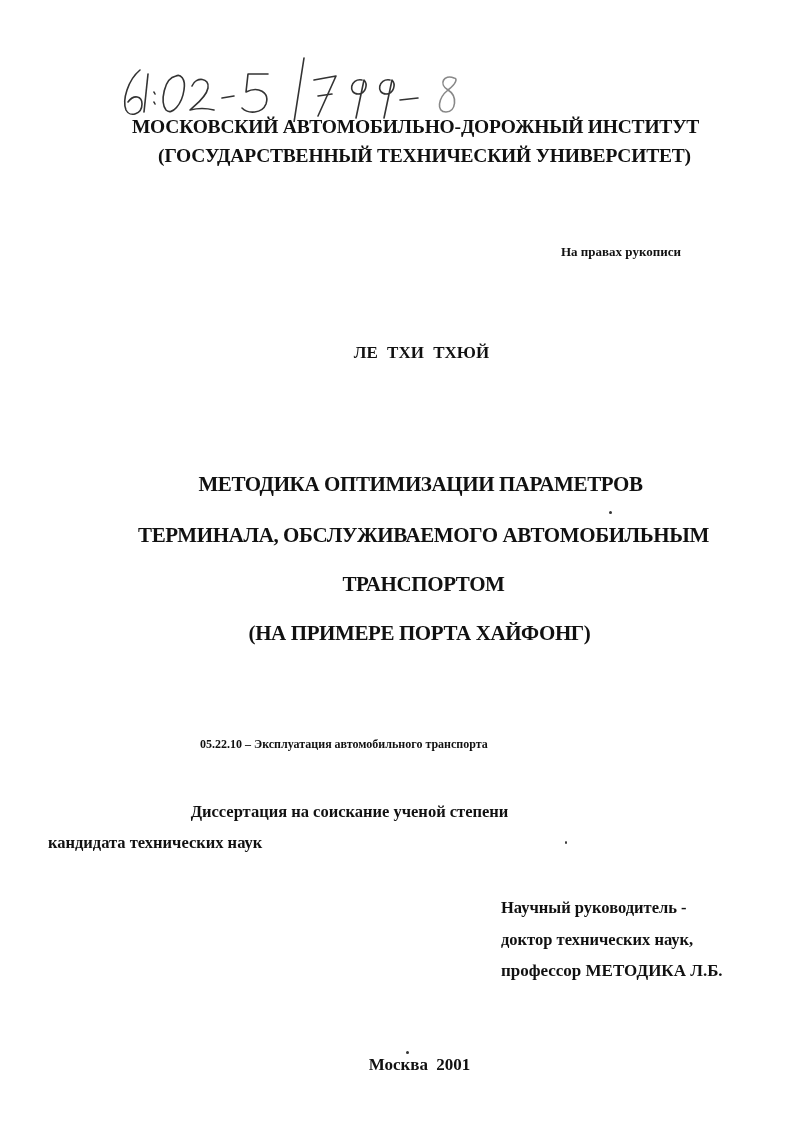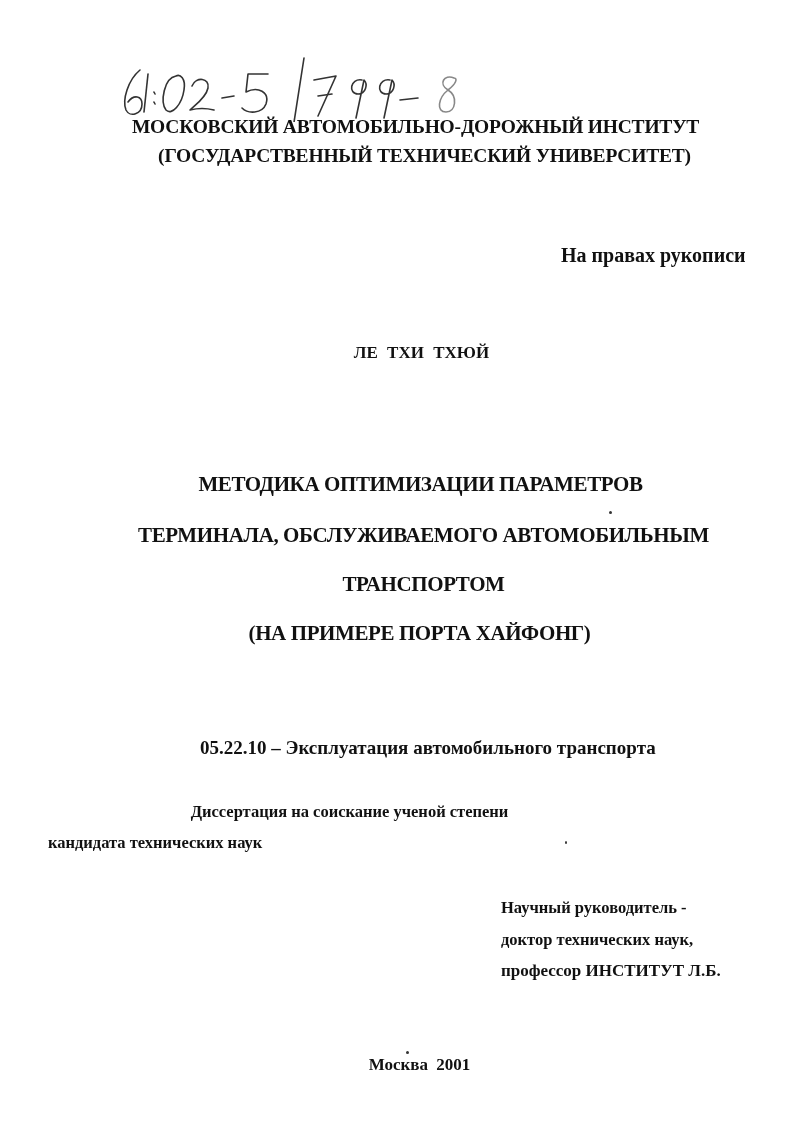--- a/index.html
+++ b/index.html
@@ -30,21 +30,21 @@
       font-weight: bold;
       font-size: 19.5px;
       letter-spacing: -0.2px;
     }
     .inst-1 { top: 116px; left: 19px; }
     .inst-2 { top: 145px; left: 28px; }
     .rights {
       top: 244px;
       left: 561px;
       font-weight: bold;
-      font-size: 20px;
+      font-size: 13px;
     }
     .author {
       top: 343px;
       left: 0;
       width: 793px;
       text-align: center;
       font-weight: bold;
       font-size: 17px;
       word-spacing: 5px;
       padding-left: 50px;
@@ -59,21 +59,21 @@
       letter-spacing: -0.4px;
     }
     .t1 { top: 472px; left: 24px; }
     .t2 { top: 523px; left: 27px; }
     .t3 { top: 572px; left: 27px; }
     .t4 { top: 621px; left: 23px; }
     .specialty {
       top: 737px;
       left: 200px;
       font-weight: bold;
-      font-size: 19px;
+      font-size: 12px;
     }
     .diss-1 {
       top: 802px;
       left: 0;
       width: 651px;
       text-align: center;
       font-weight: bold;
       font-size: 16.5px;
       padding-left: 48px;
       box-sizing: border-box;
@@ -165,16 +165,16 @@
 <div class="abs title-line t4">(НА ПРИМЕРЕ ПОРТА ХАЙФОНГ)</div>
 
 <div class="abs specialty">05.22.10 – Эксплуатация автомобильного транспорта</div>
 
 <div class="abs diss-1">Диссертация на соискание ученой степени</div>
 <div class="abs diss-2">кандидата технических наук</div>
 <div class="abs speck" style="left:565px; top:841px; width:2px; height:3px;"></div>
 
 <div class="abs sup sup-1">Научный руководитель -</div>
 <div class="abs sup sup-2">доктор технических наук,</div>
-<div class="abs sup sup-3">профессор ИНСТИТУТ Л.Б.</div>
+<div class="abs sup sup-3">профессор МЕТОДИКА Л.Б.</div>
 
 <div class="abs city-year">Москва  2001</div>
 <div class="abs speck" style="left:406px; top:1051px; width:3px; height:3px;"></div>
 
 </body></html>

